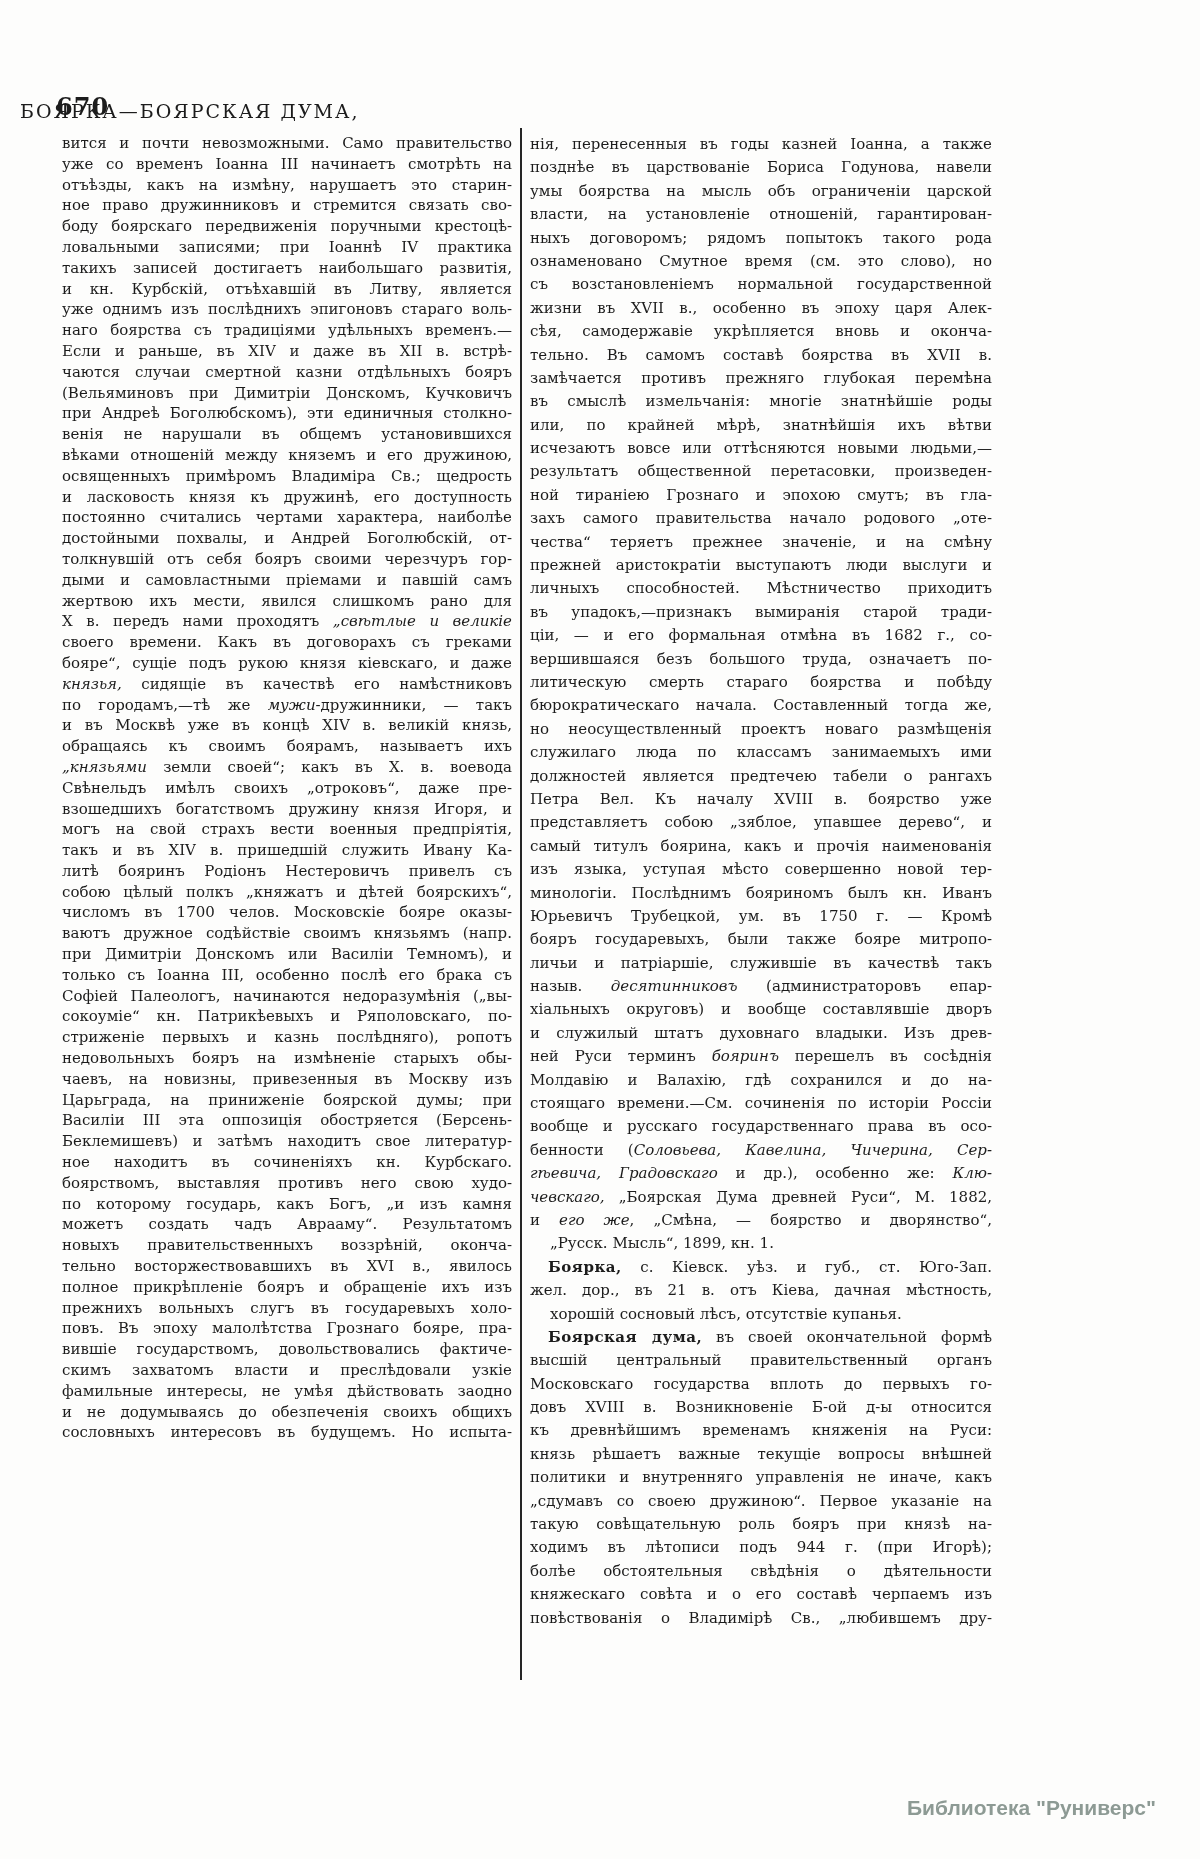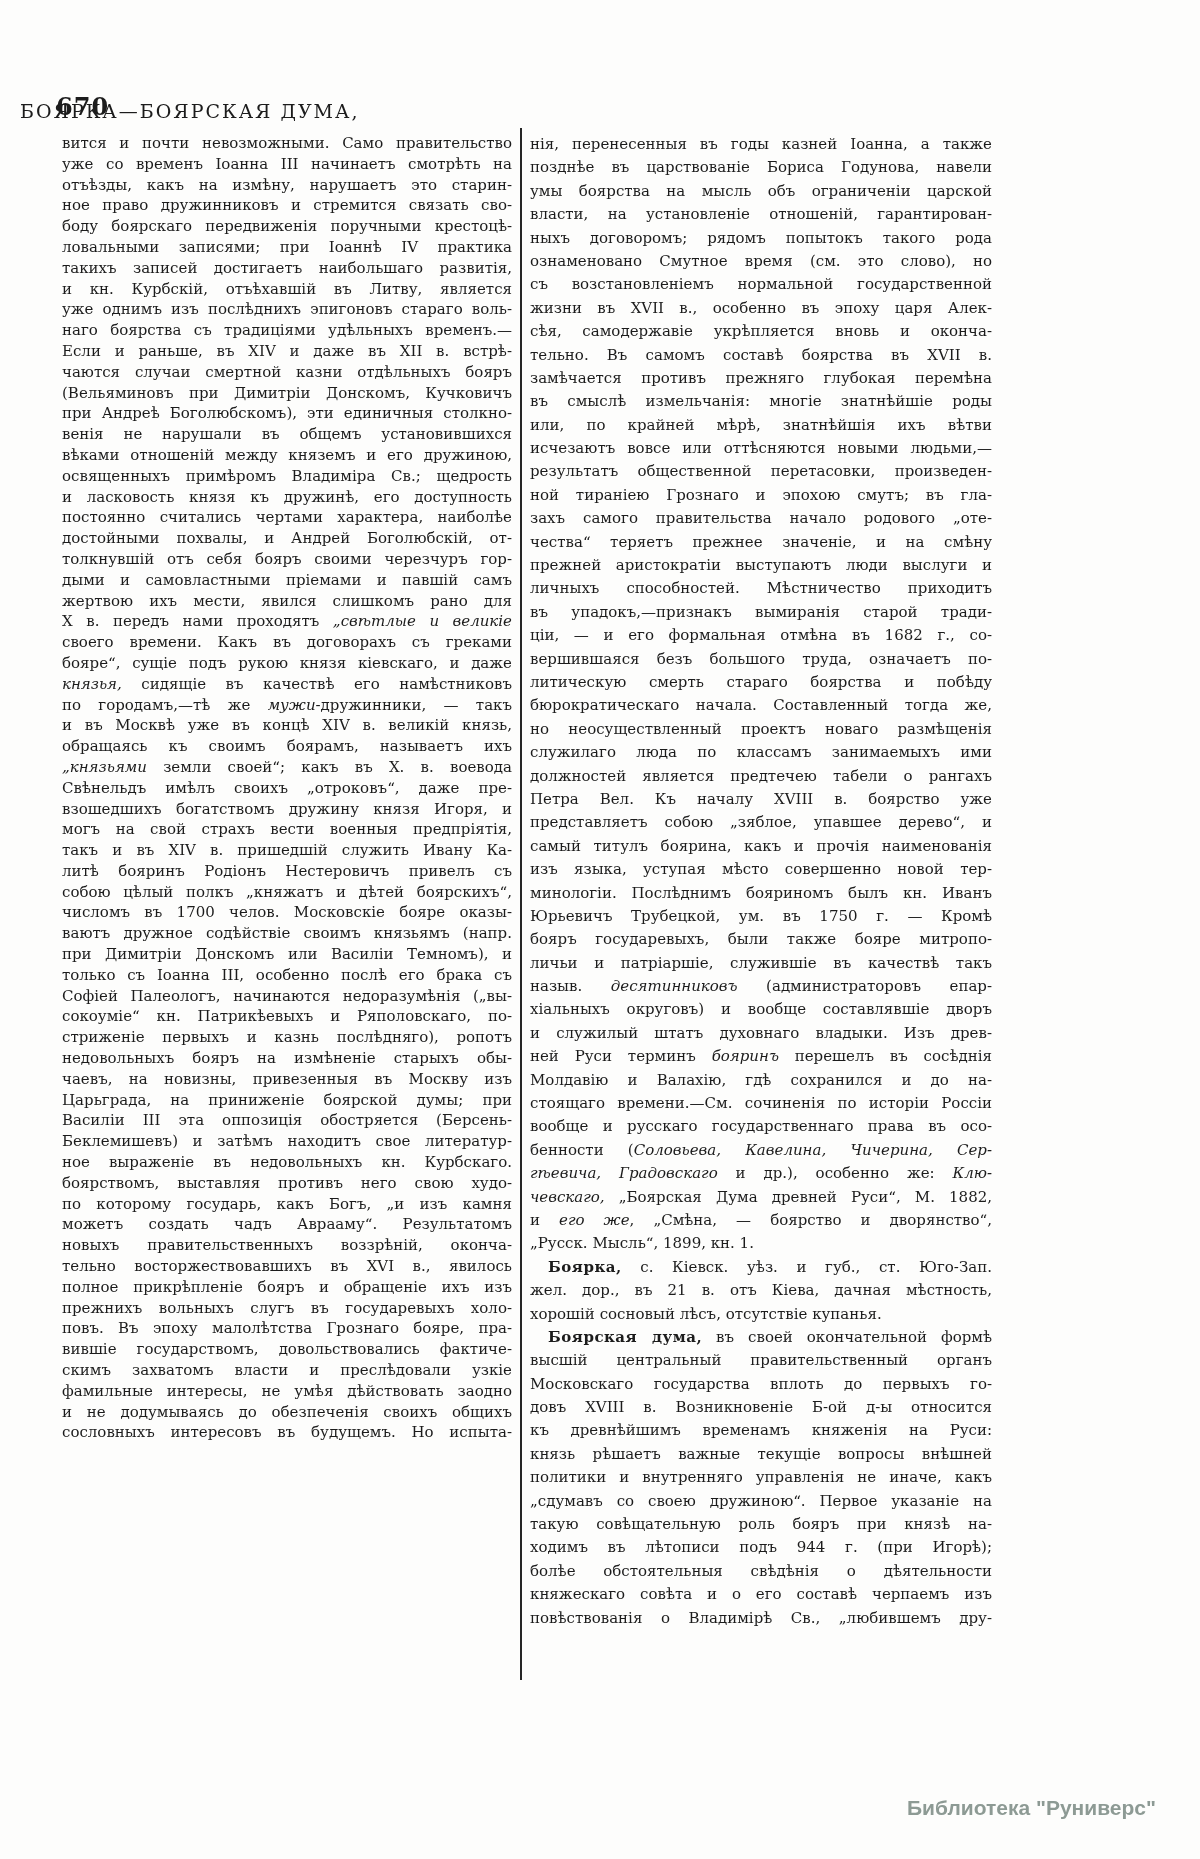--- a/index.html
+++ b/index.html
@@ -22,21 +22,21 @@
   }
   .col-left{left:62px;width:450px;}
   .col-right{left:530px;width:462px;}
   .tl{
     font-size:15px;
     text-align:justify;text-align-last:justify;
     white-space:normal;overflow:hidden;
   }
   .col-left .tl{line-height:20.8px;height:20.8px;}
   .col-right .tl{line-height:23.4px;height:23.4px;}
-  .tl.last{text-align-last:left;}
+  .tl.last{text-align-last:left;margin-left:20px;}
   .tl.ind{text-indent:18px;}
   .it{font-style:italic;}
   .bd{font-weight:bold;letter-spacing:0.5px;}
   .divider{
     position:absolute;left:520px;top:128px;
     width:2px;height:1552px;background:#262626;
   }
   .watermark{
     position:absolute;right:44px;top:1796px;
     font-family:"Liberation Sans","DejaVu Sans",sans-serif;
@@ -94,21 +94,21 @@
     <div class="tl"><span>при Димитріи Донскомъ или Василіи Темномъ), и</span></div>
     <div class="tl"><span>только съ Іоанна III, особенно послѣ его брака съ</span></div>
     <div class="tl"><span>Софіей Палеологъ, начинаются недоразумѣнія („вы-</span></div>
     <div class="tl"><span>сокоуміе“ кн. Патрикѣевыхъ и Ряполовскаго, по-</span></div>
     <div class="tl"><span>стриженіе первыхъ и казнь послѣдняго), ропотъ</span></div>
     <div class="tl"><span>недовольныхъ бояръ на измѣненіе старыхъ обы-</span></div>
     <div class="tl"><span>чаевъ, на новизны, привезенныя въ Москву изъ</span></div>
     <div class="tl"><span>Царьграда, на приниженіе боярской думы; при</span></div>
     <div class="tl"><span>Василіи III эта оппозиція обостряется (Берсень-</span></div>
     <div class="tl"><span>Беклемишевъ) и затѣмъ находитъ свое литератур-</span></div>
-    <div class="tl"><span>ное выраженіе въ недовольныхъ кн. Курбскаго.</span></div>
+    <div class="tl"><span>ное находитъ въ сочиненіяхъ кн. Курбскаго.</span></div>
     <div class="tl"><span>боярствомъ, выставляя противъ него свою худо-</span></div>
     <div class="tl"><span>по которому государь, какъ Богъ, „и изъ камня</span></div>
     <div class="tl"><span>можетъ создать чадъ Аврааму“. Результатомъ</span></div>
     <div class="tl"><span>новыхъ правительственныхъ воззрѣній, оконча-</span></div>
     <div class="tl"><span>тельно восторжествовавшихъ въ XVI в., явилось</span></div>
     <div class="tl"><span>полное прикрѣпленіе бояръ и обращеніе ихъ изъ</span></div>
     <div class="tl"><span>прежнихъ вольныхъ слугъ въ государевыхъ холо-</span></div>
     <div class="tl"><span>повъ. Въ эпоху малолѣтства Грознаго бояре, пра-</span></div>
     <div class="tl"><span>вившіе государствомъ, довольствовались фактиче-</span></div>
     <div class="tl"><span>скимъ захватомъ власти и преслѣдовали узкіе</span></div>

